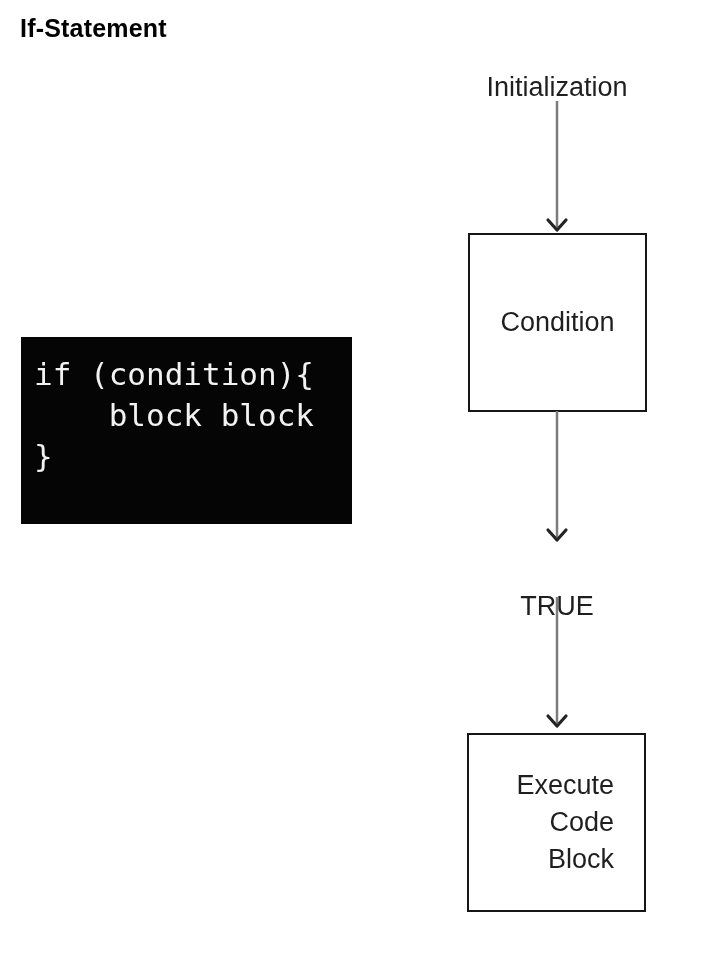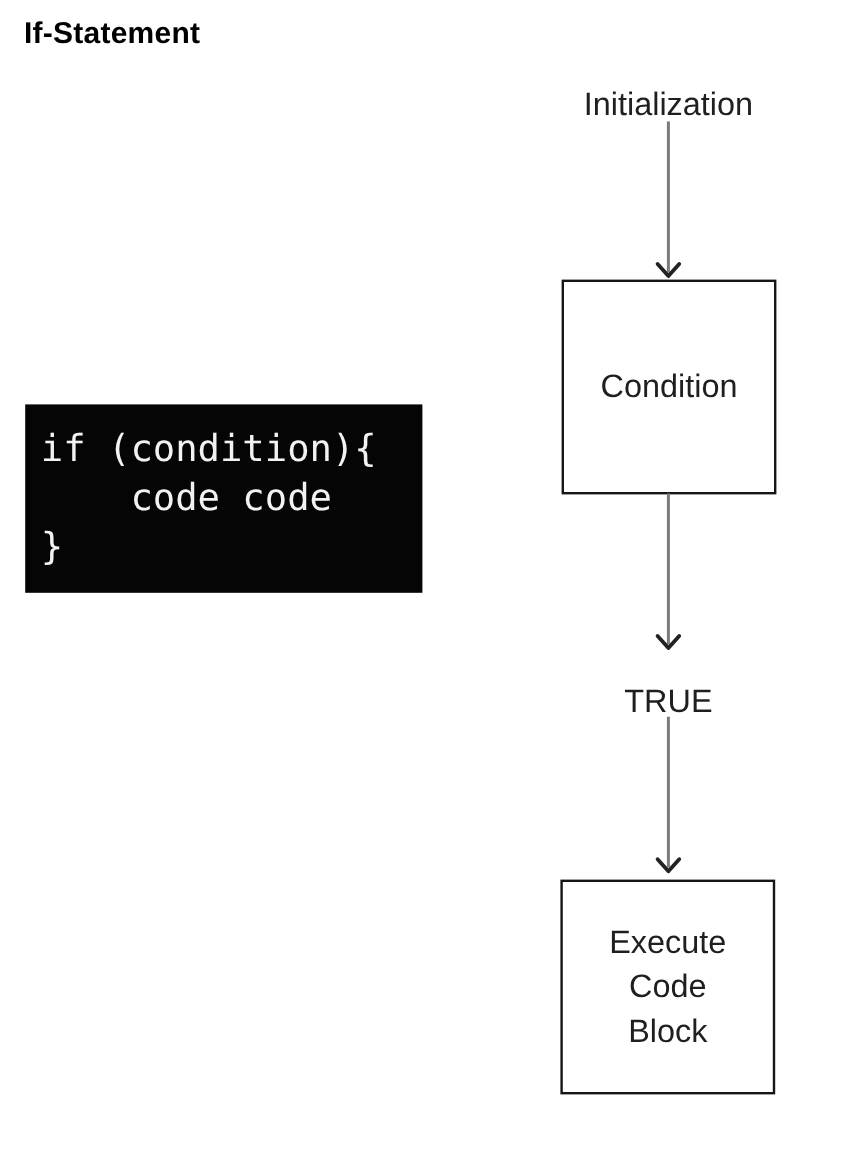--- a/index.html
+++ b/index.html
@@ -23,21 +23,21 @@
     letter-spacing: 0.2px;
     color: #000000;
   }
 
   
   .code-block {
     position: absolute;
     left: 21px;
     top: 337px;
     width: 331px;
-    height: 157px;
+    height: 187px;
     background: #050505;
     padding: 17px 0 0 13px;
   }
   .code-line {
     white-space: pre;
     font-family: "DejaVu Sans Mono", monospace;
     font-size: 31px;
     line-height: 41px;
     color: #f2f2f2;
   }
@@ -45,21 +45,21 @@
   
   .flow-label {
     position: absolute;
     width: 260px;
     text-align: center;
     font-size: 27px;
     color: #1f1f1f;
     margin-top: 16px;
   }
   #label-initialization { left: 427px; top: 56px; }
-  #label-true { left: 427px; top: 553px; }
+  #label-true { left: 427px; top: 575px; }
 
   .flow-arrow {
     position: absolute;
     left: 544px;
     width: 26px;
     height: 132px;
   }
   #arrow-1 { top: 101px; }
   #arrow-2 { top: 411px; }
   #arrow-3 { top: 597px; }
@@ -69,36 +69,36 @@
     width: 179px;
     height: 179px;
     border: 2px solid #161616;
     background: #ffffff;
     display: flex;
     align-items: center;
     justify-content: center;
     text-align: center;
   }
   #box-condition { left: 468px; top: 233px; }
-  #box-execute { left: 467px; top: 733px; }
+  #box-execute { left: 467px; top: 733px; text-align: right; }
   .flow-box .box-label {
     font-size: 27px;
     line-height: 37px;
     color: #1f1f1f;
     padding: 0 30px;
   }
 </style>
 </head>
 <body>
 
 <h1 class="page-title">If-Statement</h1>
 
 <div class="code-block">
   <div class="code-line">if (condition){</div>
-  <div class="code-line">    code code</div>
+  <div class="code-line">    block block</div>
   <div class="code-line">}</div>
 </div>
 
 <div class="flow-label" id="label-initialization">Initialization</div>
 
 <svg class="flow-arrow" id="arrow-1" viewBox="0 0 26 132">
   <line x1="13" y1="0" x2="13" y2="126" stroke-width="2.5" stroke="#7c7c7c"></line>
   <path d="M4 119 L13 129 L22 119" fill="none" stroke-width="3.2" stroke-linecap="round" stroke-linejoin="round" stroke="#232323"></path>
 </svg>
 

